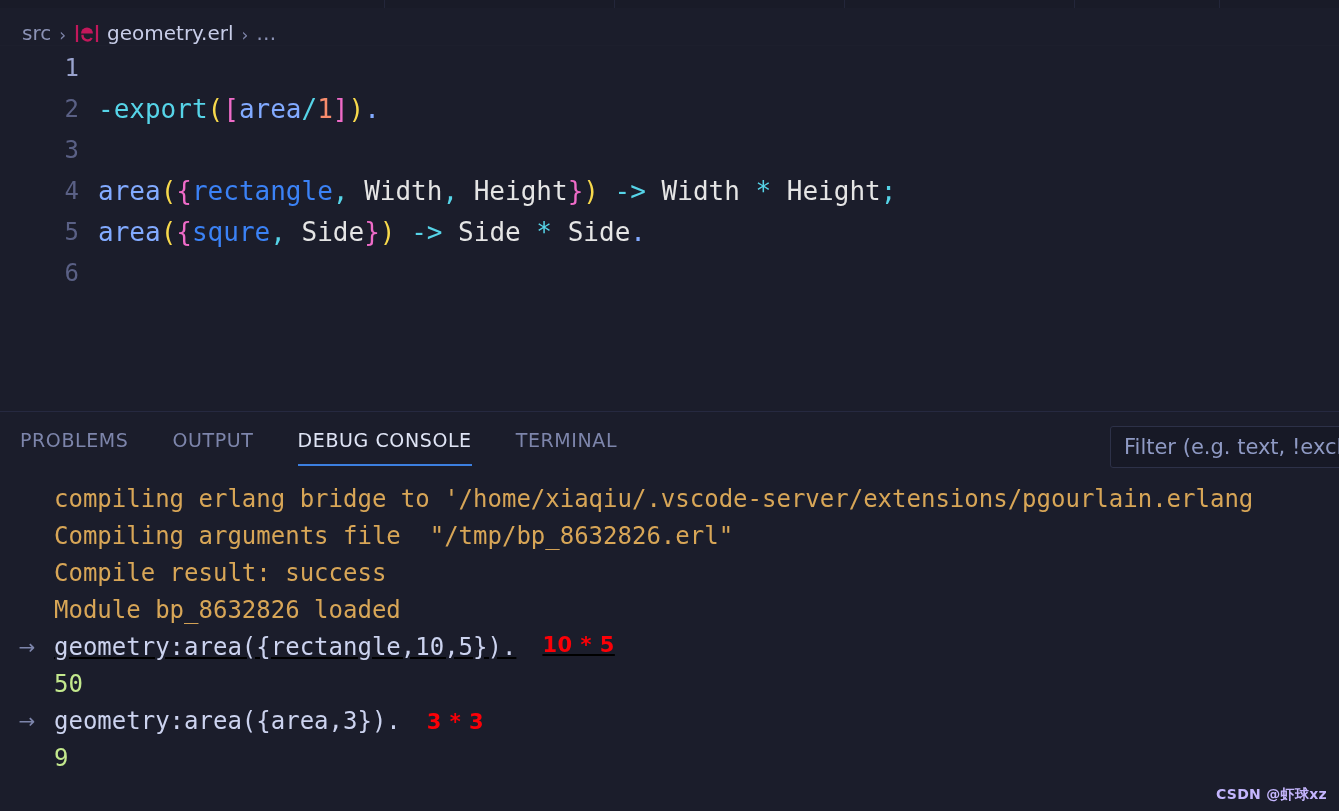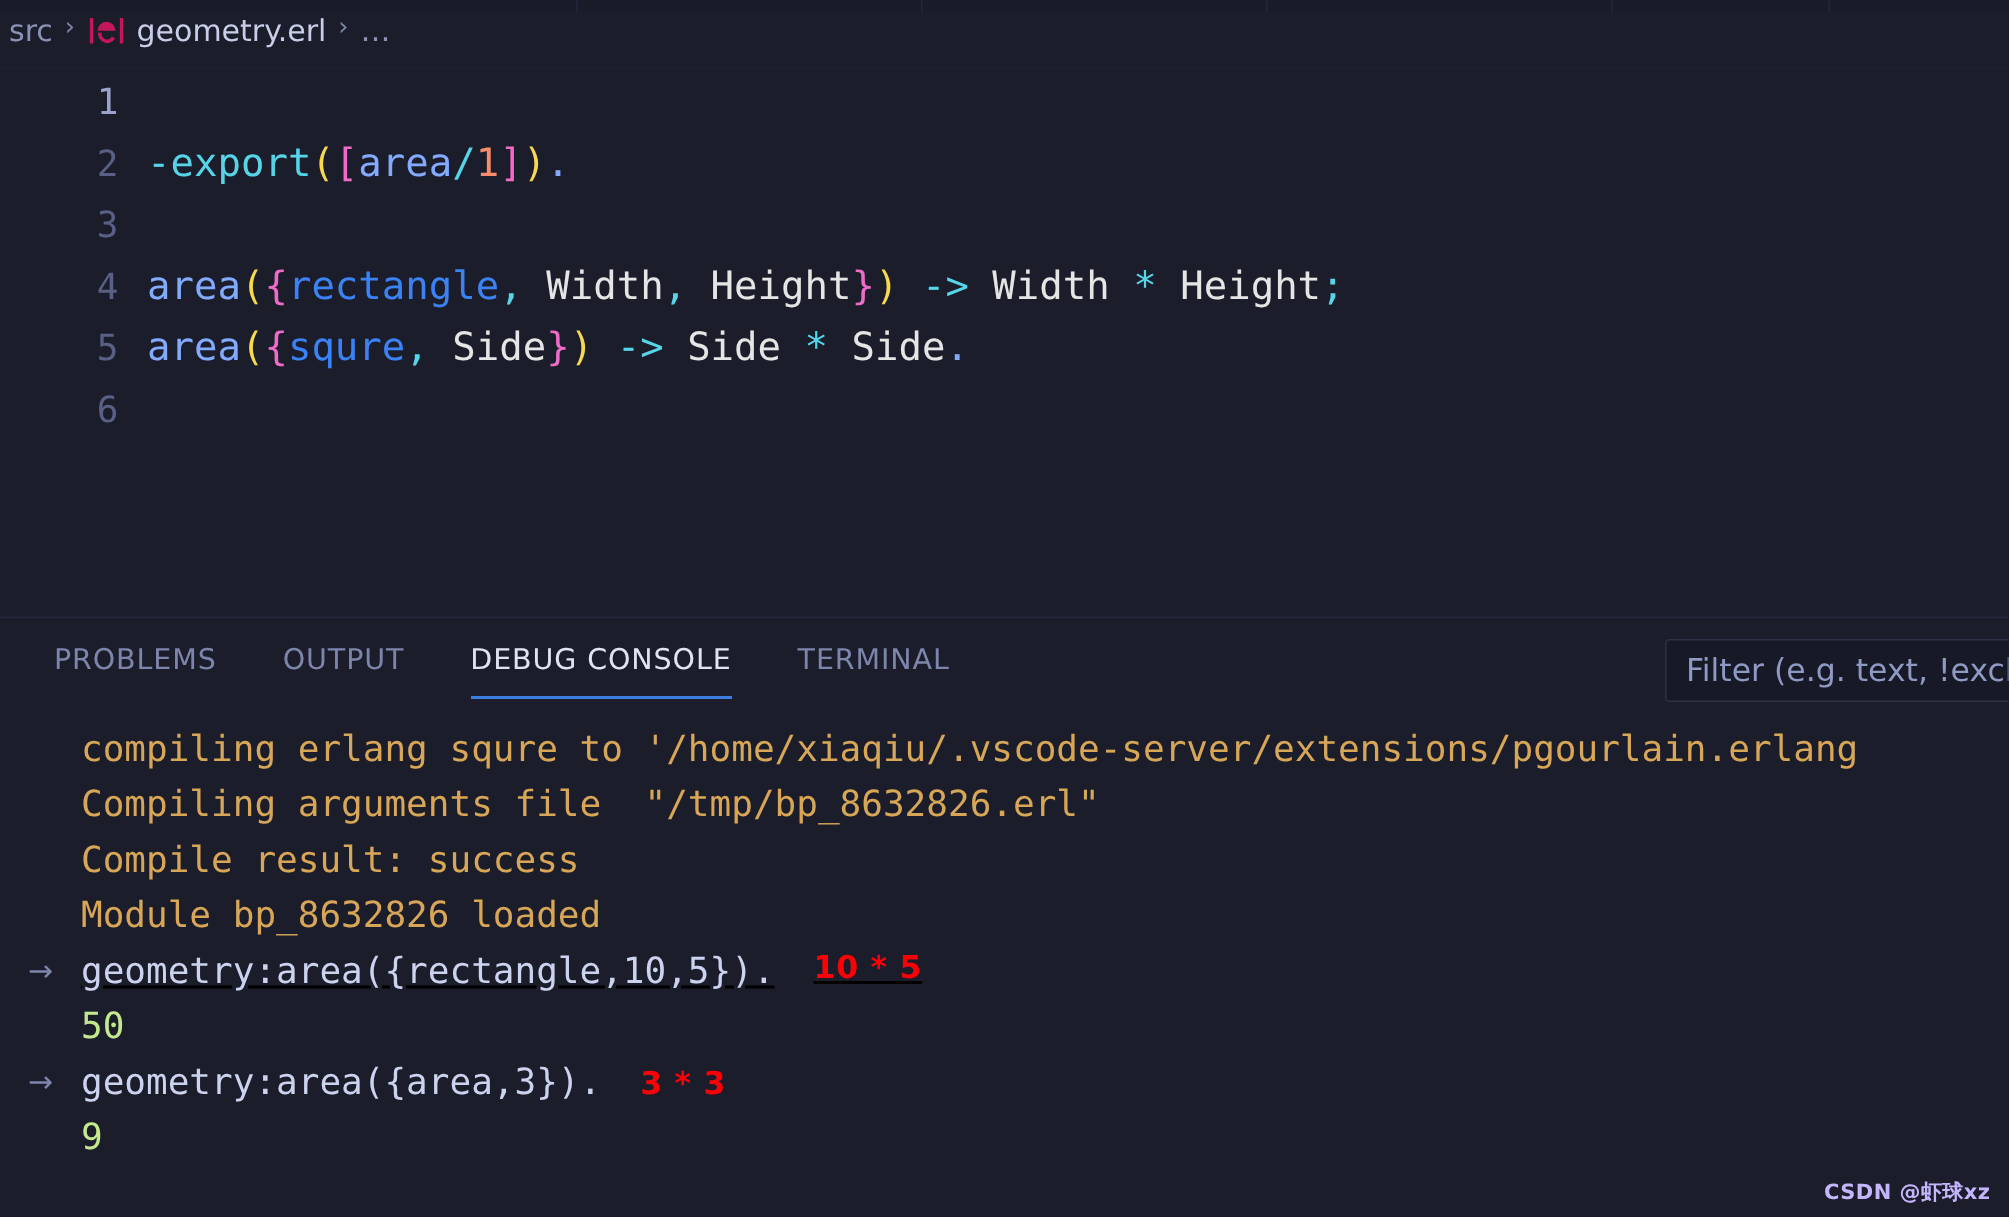--- a/index.html
+++ b/index.html
@@ -34,22 +34,22 @@
   }
 
   
   .breadcrumb {
     position: absolute;
     top: 8px; left: 0;
     width: 1339px;
     height: 38px;
     background: #1b1d2b;
     display: flex;
-    align-items: flex-start;
-    padding-left: 6px;
+    align-items: flex-end;
+    padding-left: 22px;
     font-size: 20px;
     font-family: "DejaVu Sans", sans-serif;
     border-bottom: 1px solid #20233354;
   }
   .bc-seg { color: #8b92b5; }
   .bc-file { color: #c8cde8; }
   .bc-sep {
     color: #7d84a8;
     margin: 0 8px;
     font-size: 17px;
@@ -119,21 +119,21 @@
     width: 1339px;
     height: 400px;
     background: #1b1d2b;
     border-top: 1px solid #262940;
   }
   .panel-header {
     position: relative;
     height: 62px;
     display: flex;
     align-items: center;
-    padding-left: 36px;
+    padding-left: 20px;
   }
   .ptab {
     position: relative;
     font-size: 19px;
     letter-spacing: 0.6px;
     color: #7d85ab;
     margin-right: 44px;
     padding-bottom: 6px;
     font-family: "DejaVu Sans", sans-serif;
     white-space: nowrap;
@@ -261,21 +261,21 @@
       <div id="panel-tabs" style="display:flex;align-items:center;">
           <div class="ptab">PROBLEMS</div>
           <div class="ptab">OUTPUT</div>
           <div class="ptab active">DEBUG CONSOLE</div>
           <div class="ptab">TERMINAL</div>
         </div>
       <input class="filter-input" type="text" placeholder="Filter (e.g. text, !exclude)" style="">
     </div>
     <div class="console">
       <div id="console-rows">
-          <div class="crow"><span class="cgutter"></span><span class="ctext c-log">compiling erlang squre to '/home/xiaqiu/.vscode-server/extensions/pgourlain.erlang</span></div>
+          <div class="crow"><span class="cgutter"></span><span class="ctext c-log">compiling erlang bridge to '/home/xiaqiu/.vscode-server/extensions/pgourlain.erlang</span></div>
           <div class="crow"><span class="cgutter"></span><span class="ctext c-log">Compiling arguments file  "/tmp/bp_8632826.erl"</span></div>
           <div class="crow"><span class="cgutter"></span><span class="ctext c-log">Compile result: success</span></div>
           <div class="crow"><span class="cgutter"></span><span class="ctext c-log">Module bp_8632826 loaded</span></div>
           <div class="crow"><span class="cgutter">→</span><span style="display: inline-flex; align-items: flex-start; text-decoration: underline;"><span class="ctext c-input">geometry:area({rectangle,10,5}).</span><span class="annot">10 * 5</span></span></div>
           <div class="crow"><span class="cgutter"></span><span class="ctext c-result">50</span></div>
           <div class="crow"><span class="cgutter">→</span><span style="display: inline-flex; align-items: baseline;"><span class="ctext c-input">geometry:area({area,3}).</span><span class="annot">3 * 3</span></span></div>
           <div class="crow"><span class="cgutter"></span><span class="ctext c-result">9</span></div>
         </div>
     </div>
   </div>

